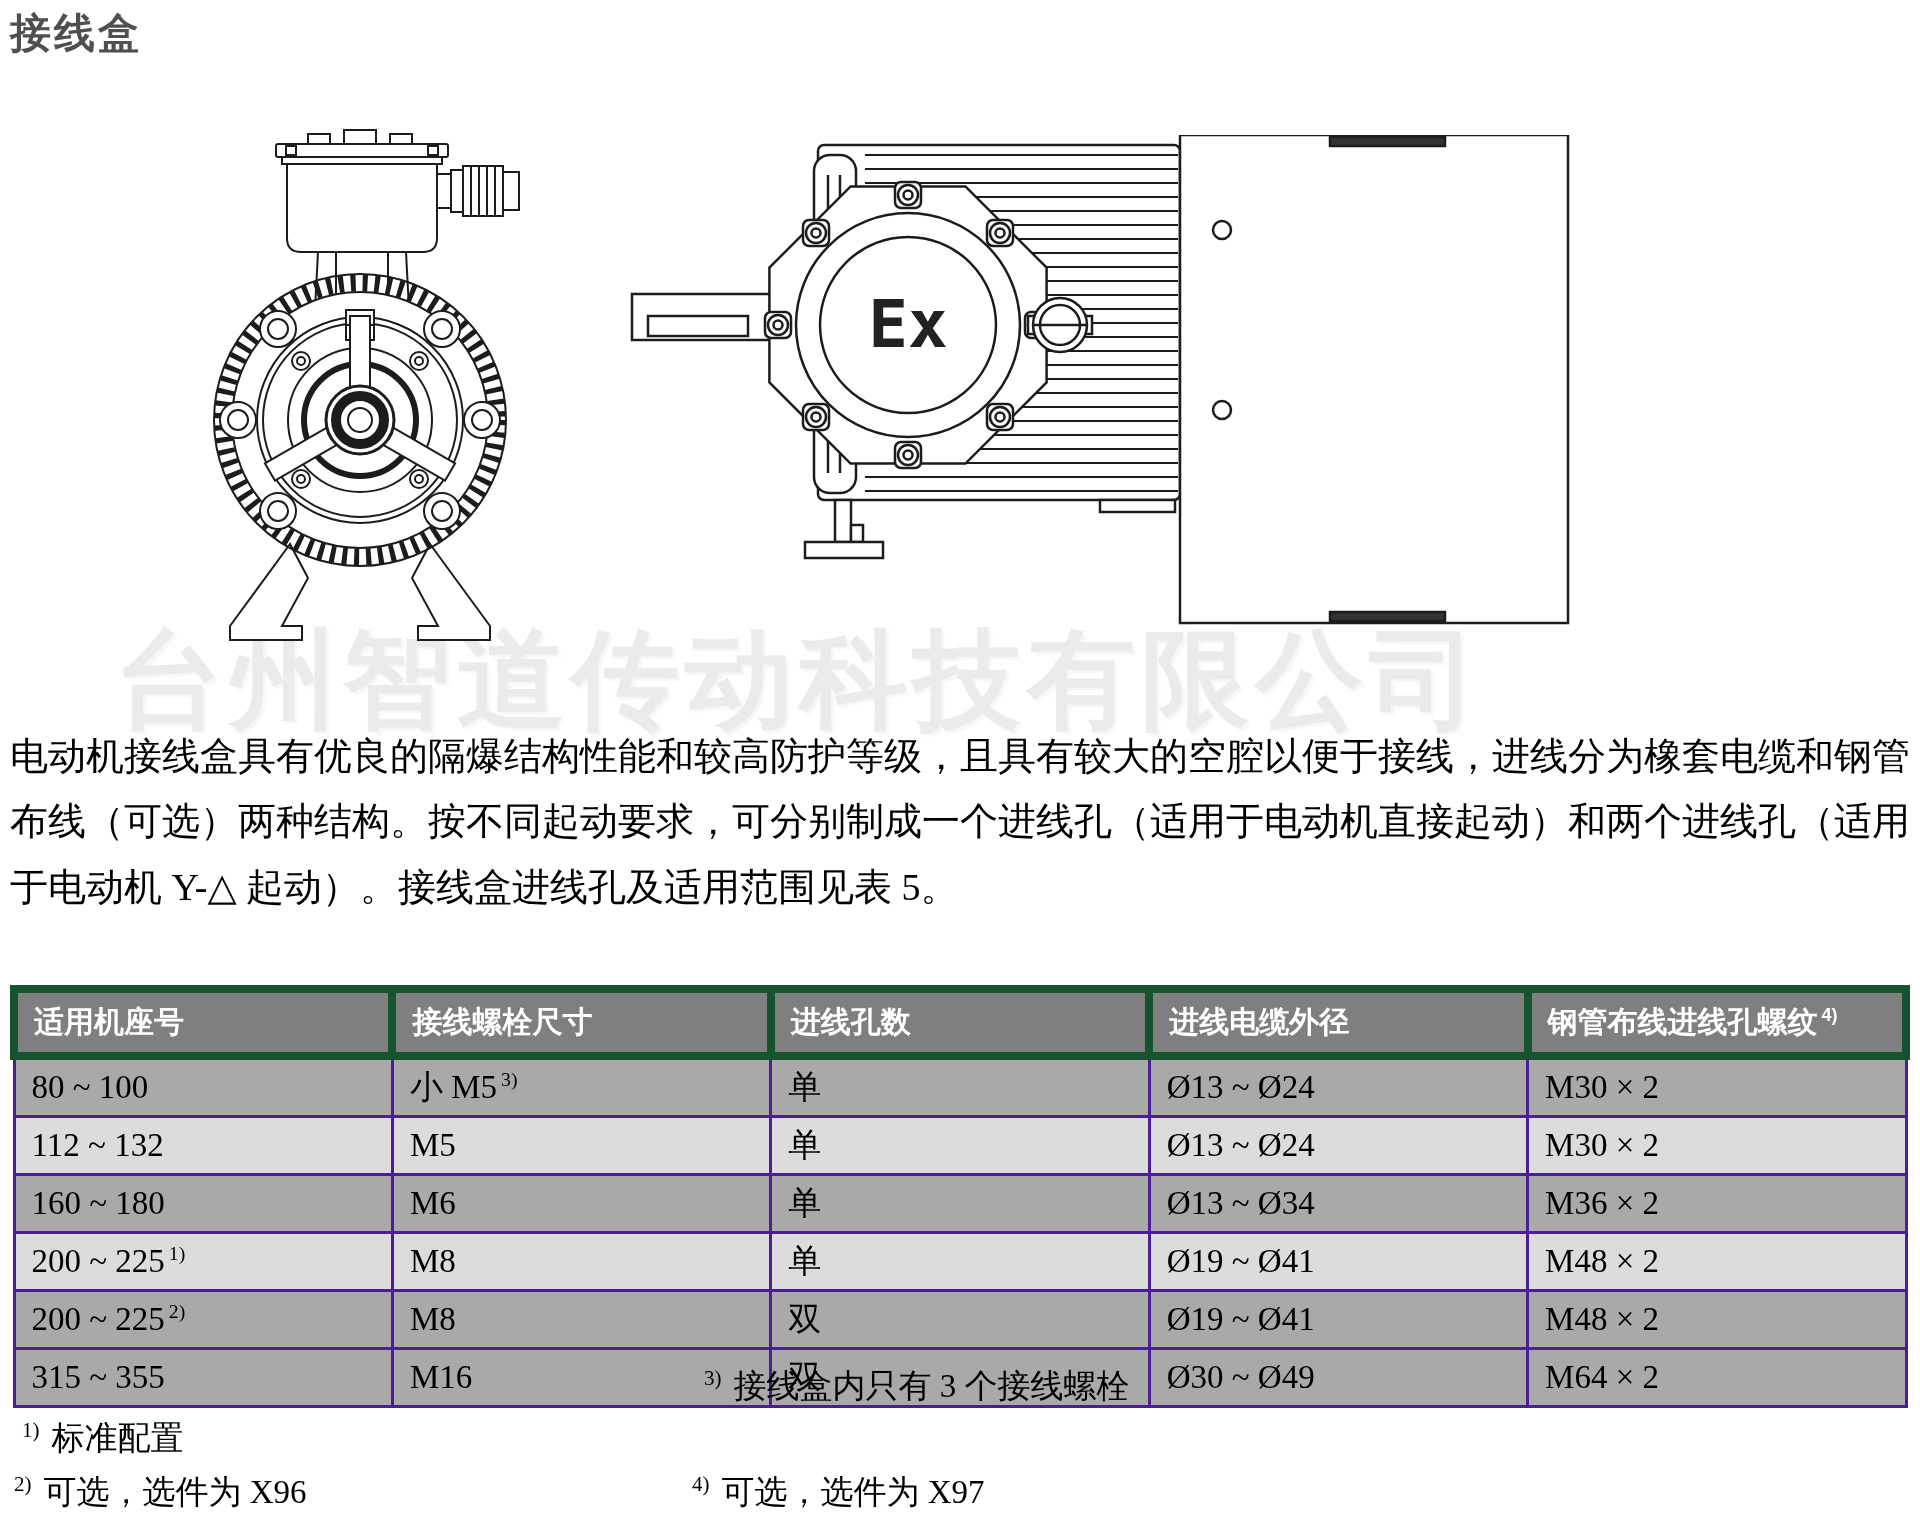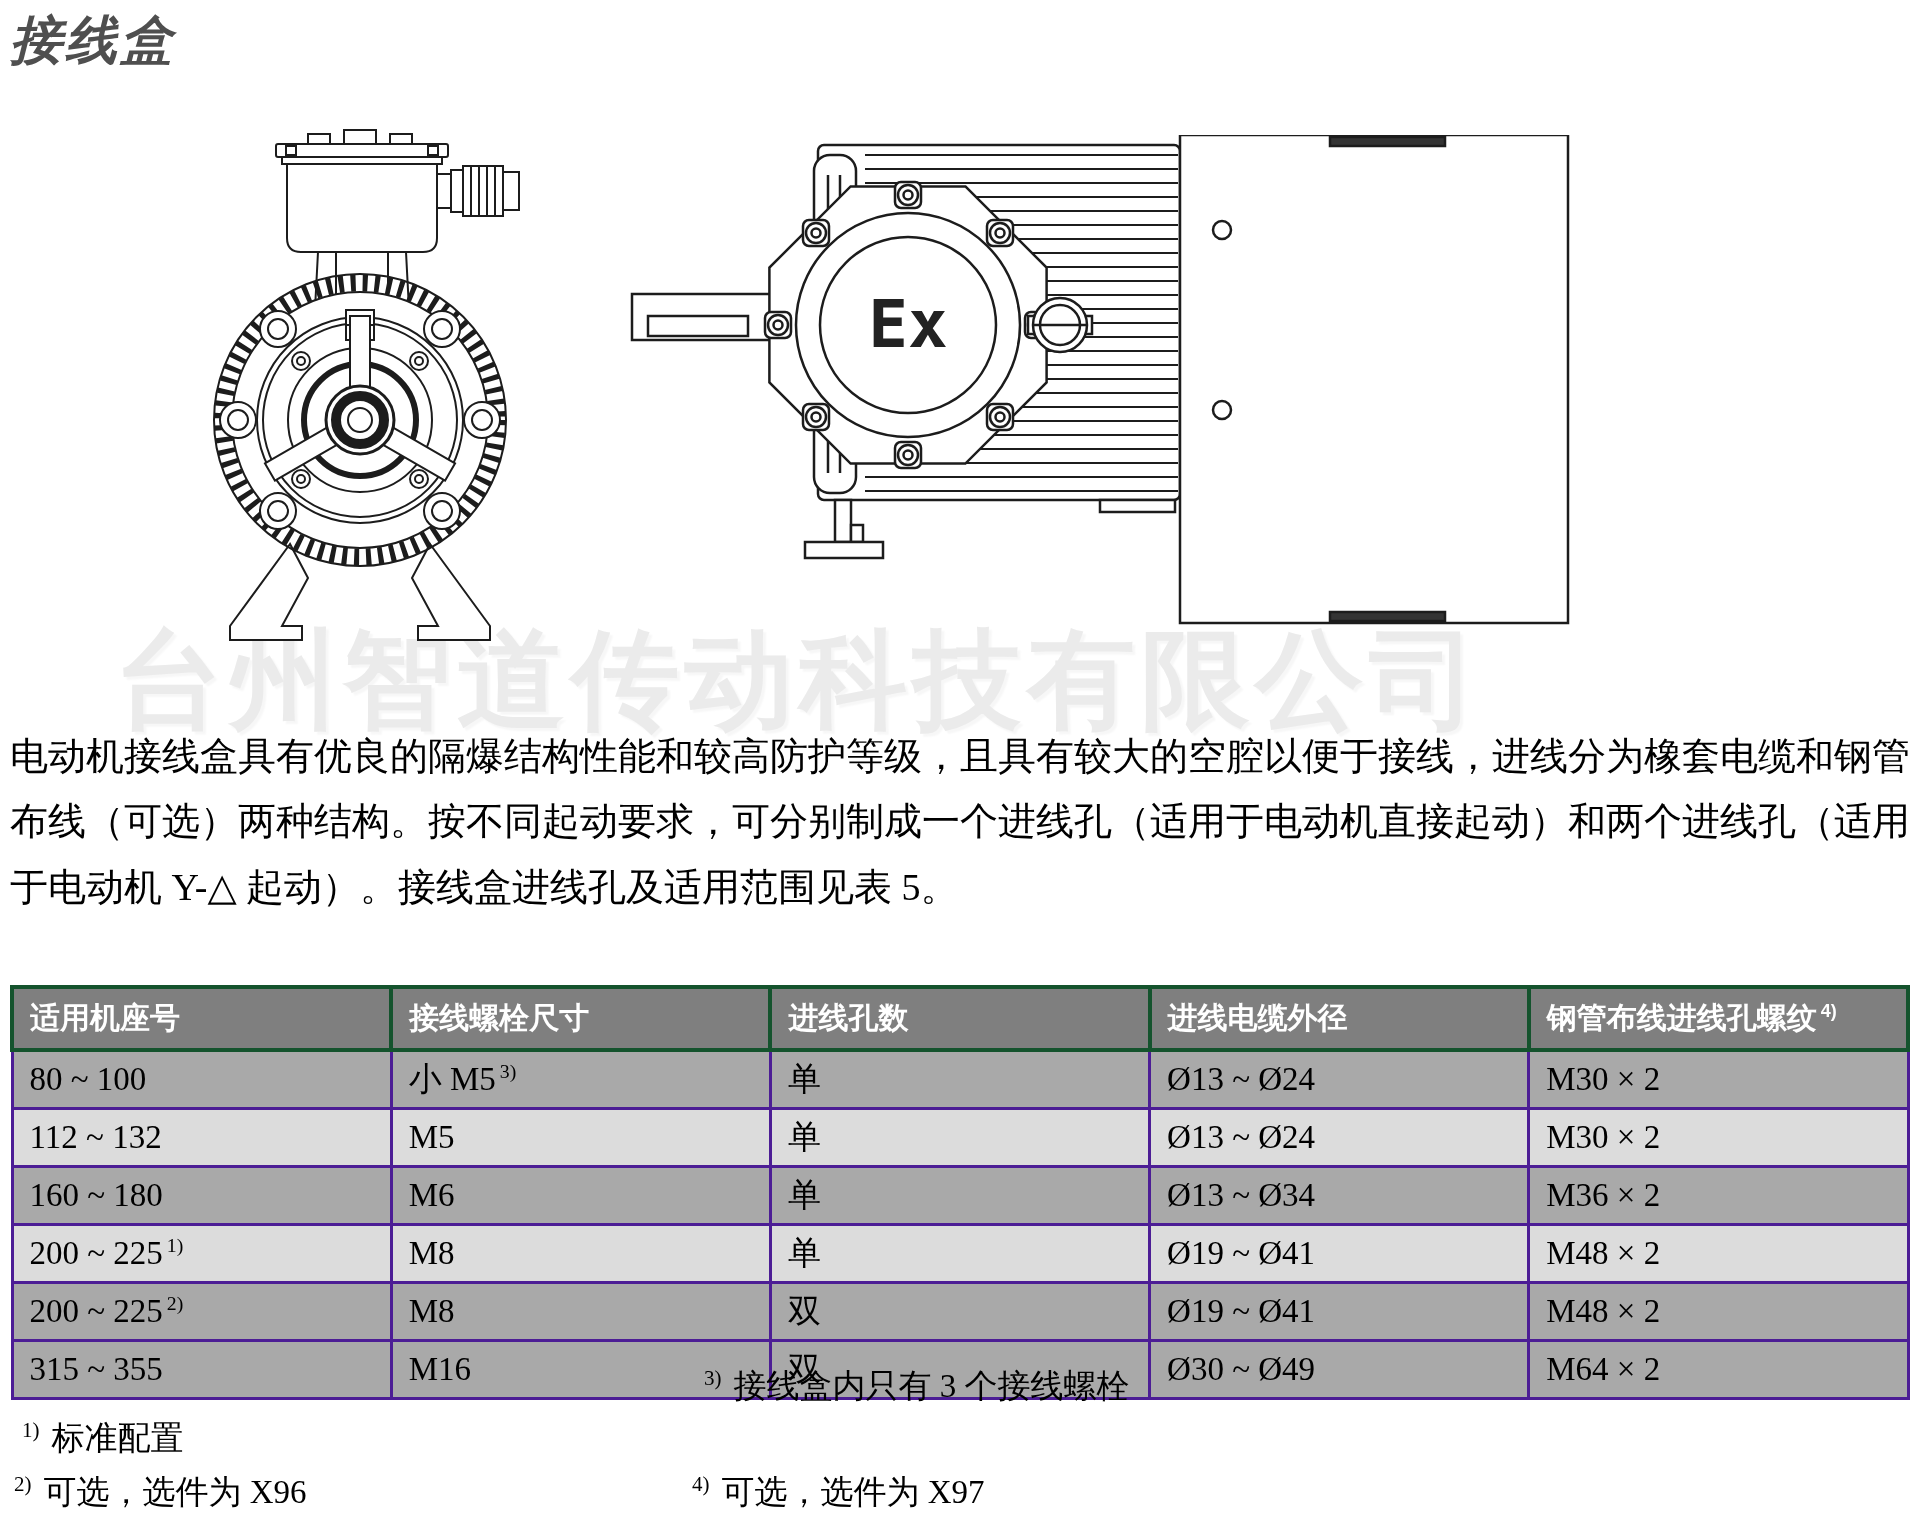--- a/index.html
+++ b/index.html
@@ -13,21 +13,21 @@
   }
   *{margin:0;padding:0;box-sizing:border-box;}
   html,body{background:#ffffff;}
   body{
     width:1920px;height:1524px;position:relative;overflow:hidden;
     font-family:"Liberation Serif", serif;color:var(--ink);
   }
   .page-title{
     position:absolute;left:10px;top:6px;z-index:2;
     font-family:"Liberation Sans", sans-serif;font-weight:bold;
-    font-size:52px;letter-spacing:3px;color:var(--title-color);font-style:italic;
+    font-size:41px;letter-spacing:3px;color:var(--title-color);
   }
   .watermark{
     position:absolute;left:115px;top:608px;z-index:0;
     font-family:"Liberation Sans", sans-serif;font-weight:bold;
     font-size:108px;letter-spacing:6px;white-space:nowrap;
     color:var(--watermark);text-shadow:3px 3px 2px #f7f7f7;
     user-select:none;
   }
   .figures{position:absolute;left:0;top:120px;width:1920px;height:530px;z-index:1;}
   .fig-front{position:absolute;left:190px;top:0;width:340px;height:525px;}
@@ -35,21 +35,21 @@
   .paragraph{
     position:absolute;left:10px;top:724px;width:1902px;z-index:2;
     font-size:38px;line-height:1.72;color:var(--ink);
   }
   .table-wrap{position:absolute;left:10px;top:985px;width:1900px;z-index:2;}
   table{width:100%;border-collapse:collapse;table-layout:fixed;}
   th{
     background:var(--header-bg);color:#ffffff;
     font-family:"Liberation Sans", sans-serif;font-weight:bold;
     font-size:30px;text-align:left;padding:9px 6px 9px 16px;height:50px;
-    border:4px solid #14532d;
+    border:8px solid #14532d;
   }
   td{
     font-size:33px;text-align:left;padding:5px 6px 5px 16px;height:52px;
     border:3px solid #4c1d95;color:var(--ink);
   }
   tr.dark td{background:var(--row-dark);}
   tr.light td{background:var(--row-light);}
   sup{font-size:60%;line-height:0;}
   th sup{margin-left:4px;}
   td sup{margin-left:4px;}

